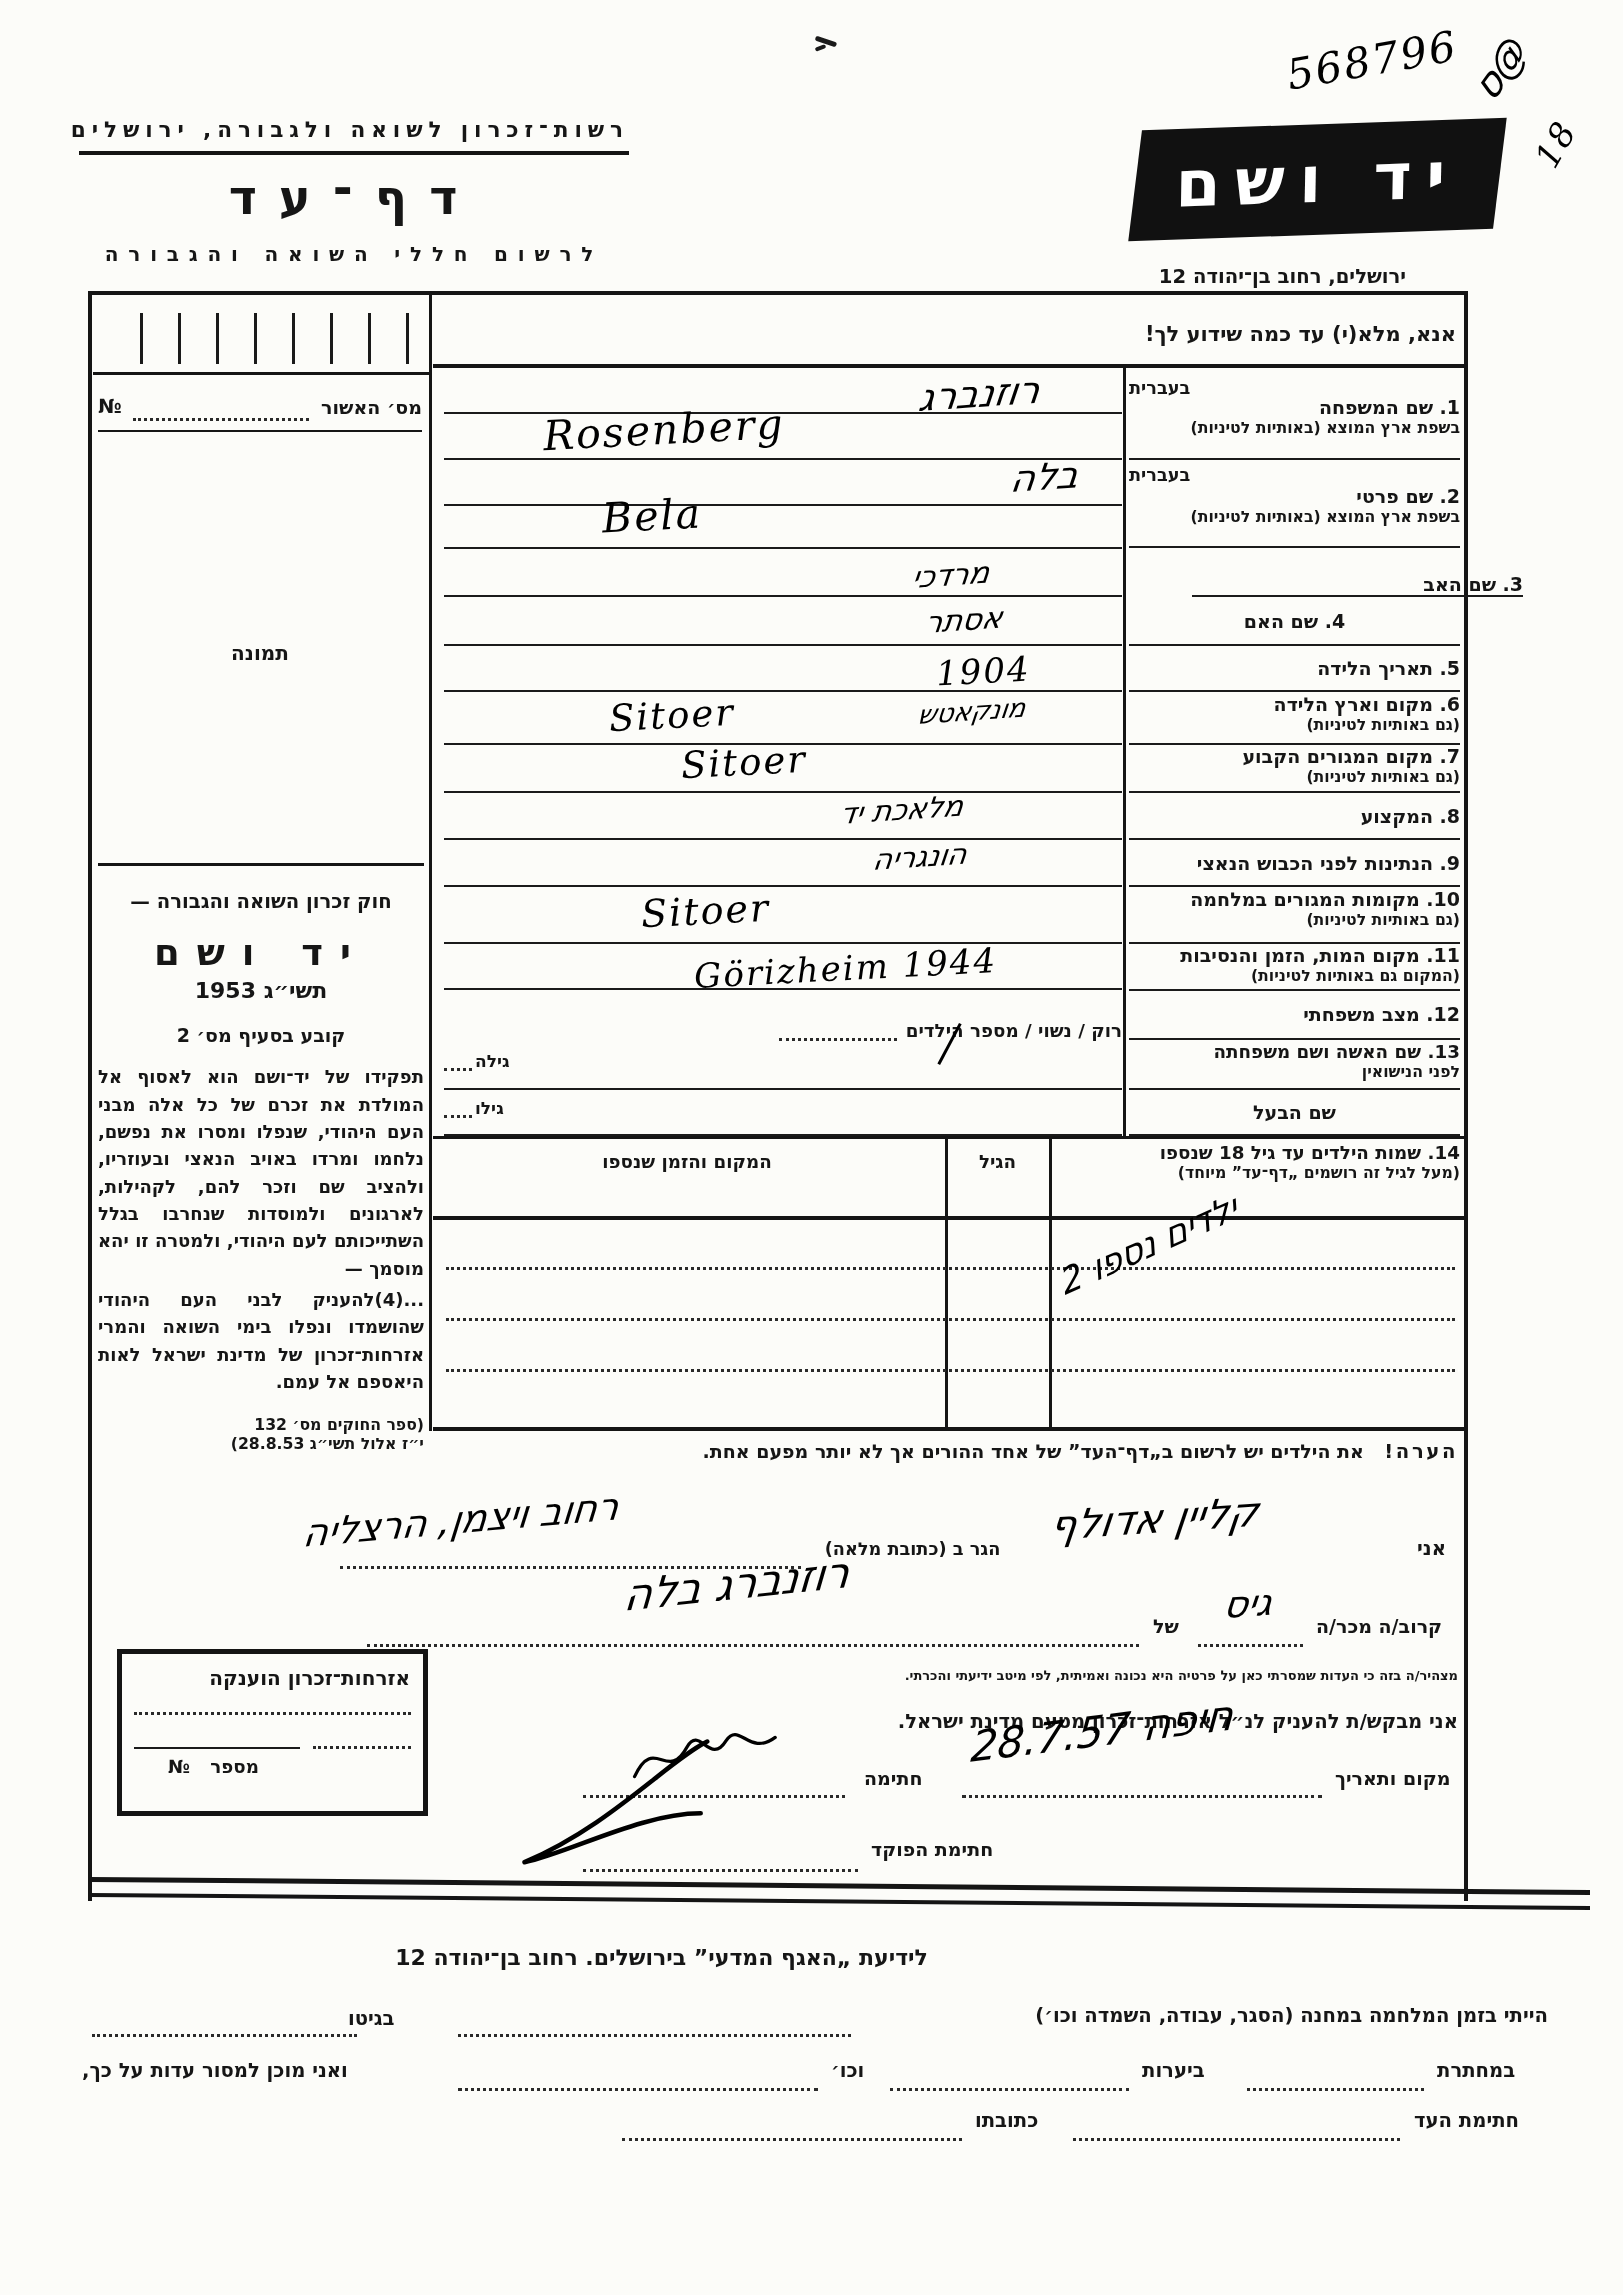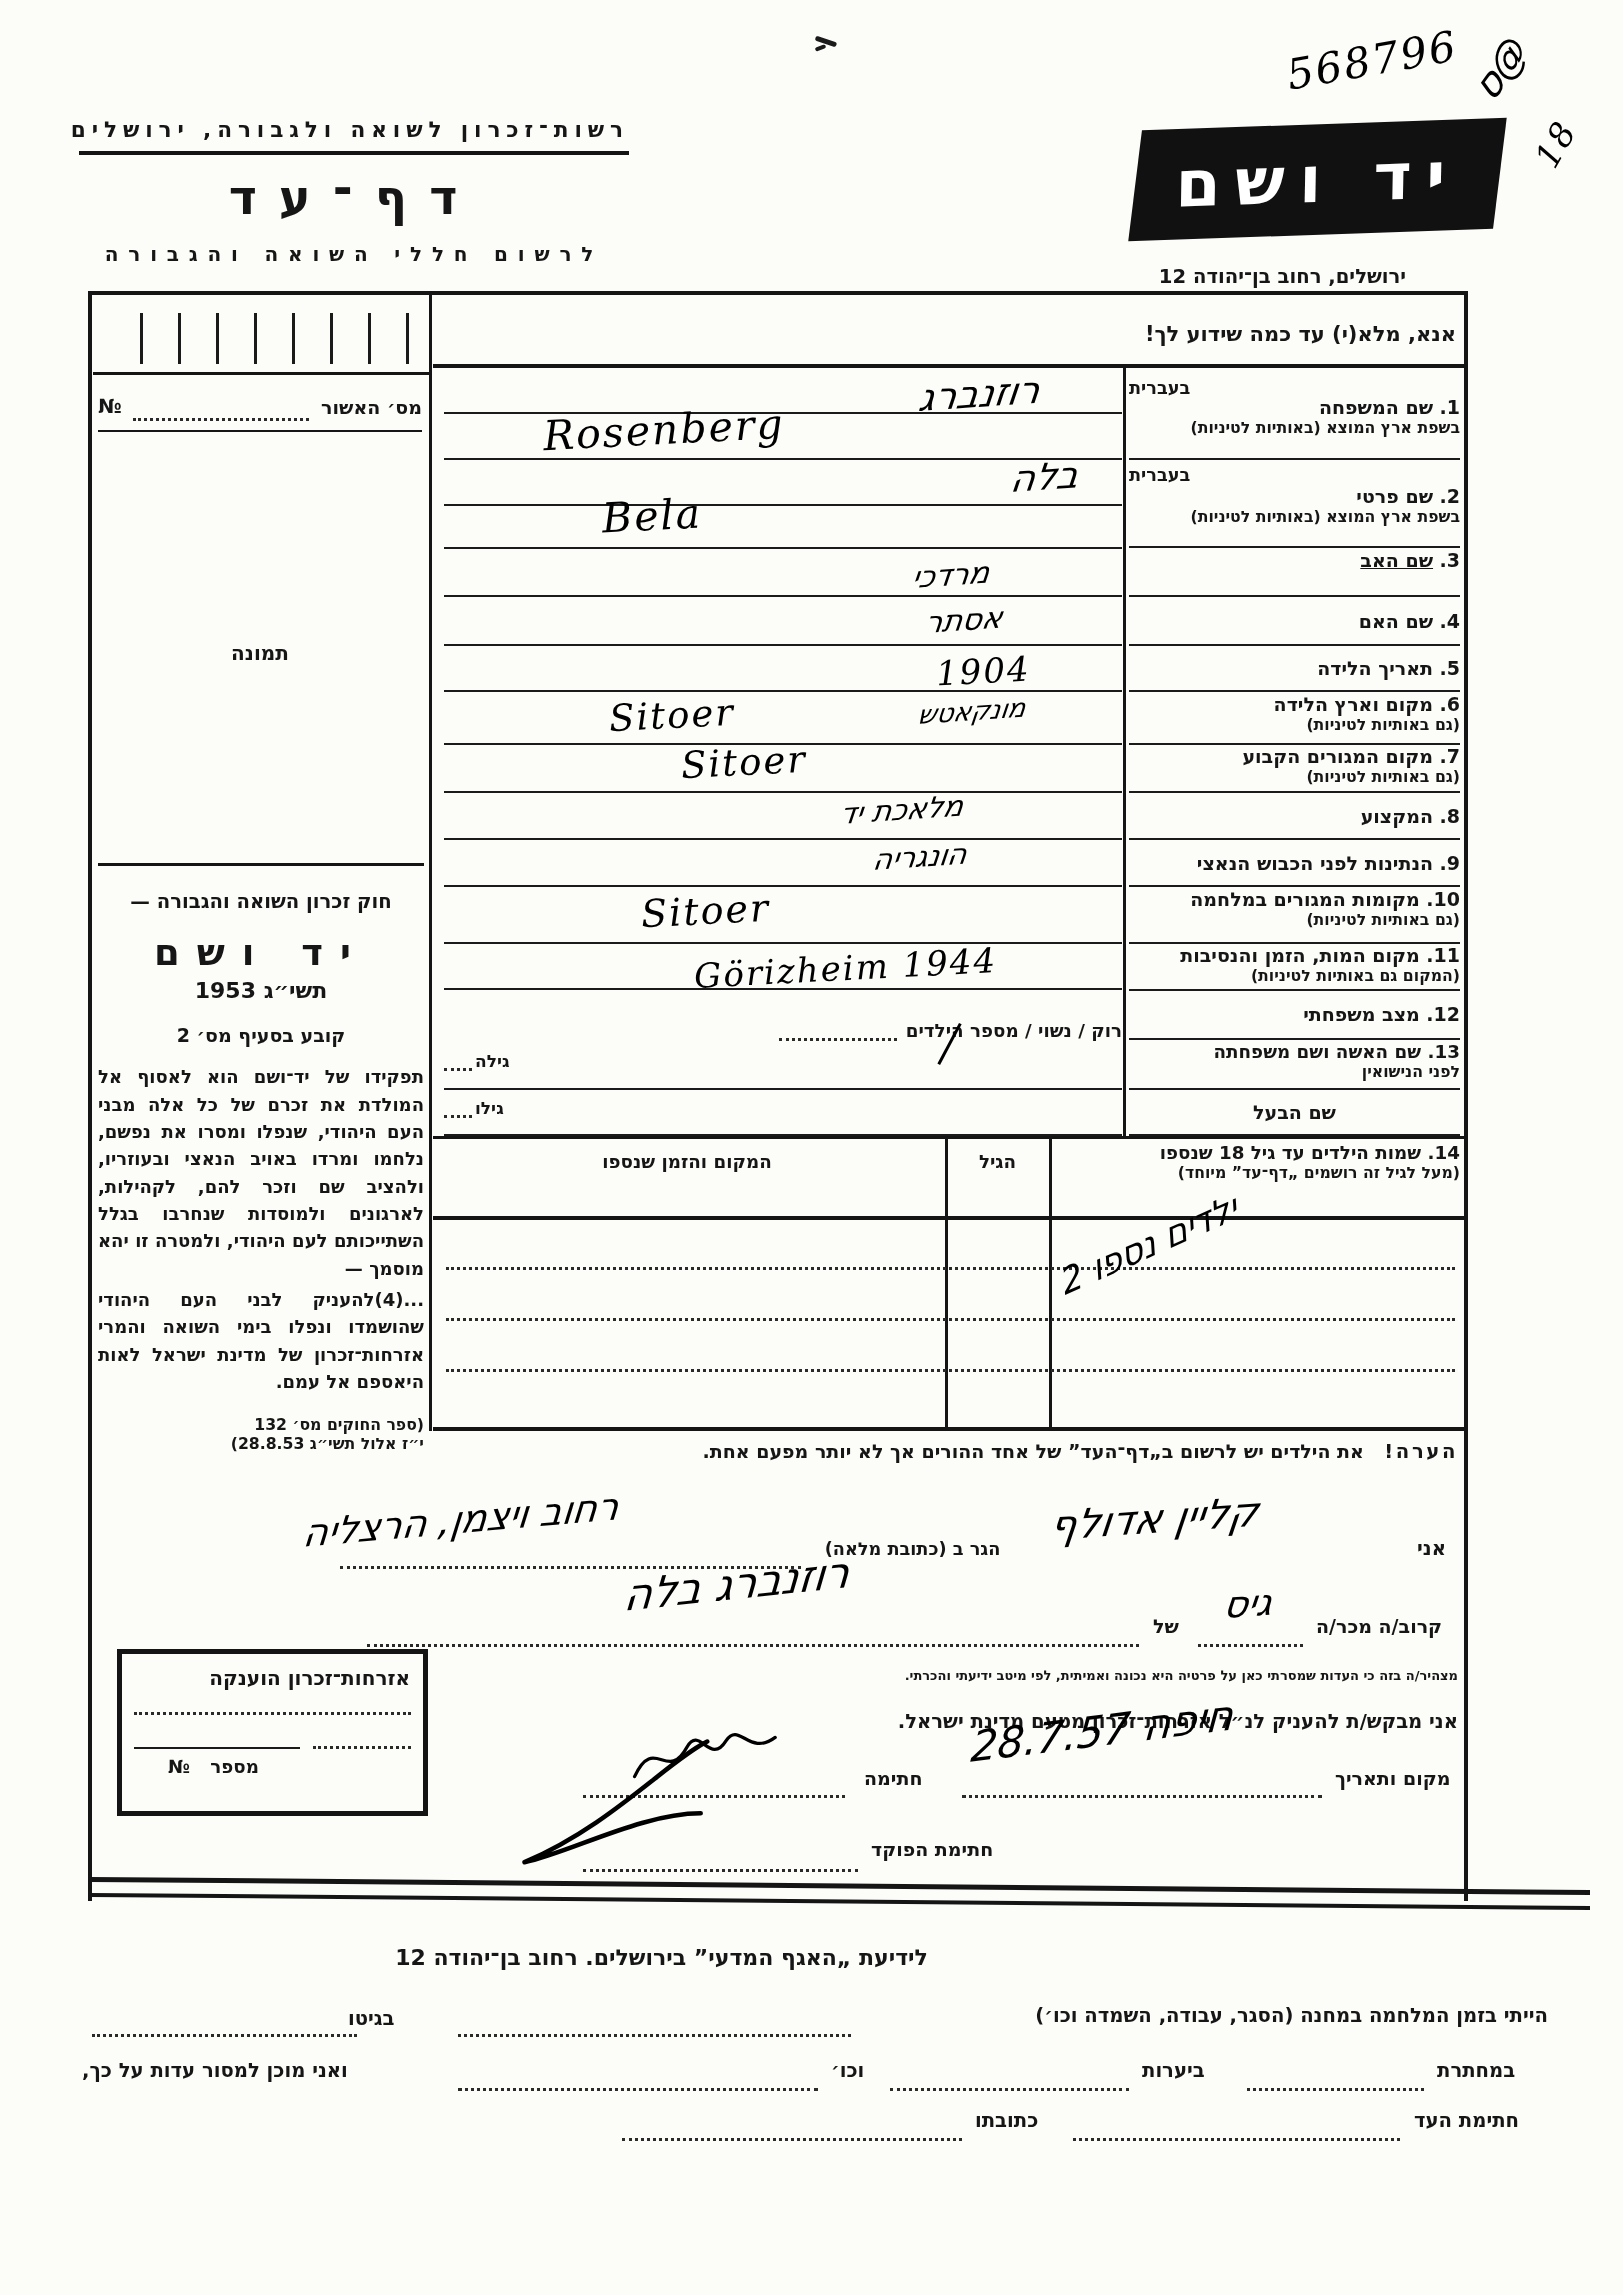--- a/index.html
+++ b/index.html
@@ -103,25 +103,25 @@
     <div style="font-size:19px;margin-top:22px;"><span class="print num">1.</span><span class="print">שם המשפחה</span></div>
     <div class="print sub">בשפת ארץ המוצא (באותיות לטיניות)</div>
   </div>
 
   <div class="abs labelcell" style="left:1129px;top:460px;height:86px;border-bottom:2px solid #1b1b1b;">
     <span class="print" style="float:left;font-size:17.7px;margin-top:5.2px;">בעברית</span>
     <div style="font-size:19px;margin-top:25px;"><span class="print num">2.</span><span class="print">שם פרטי</span></div>
     <div class="print sub">בשפת ארץ המוצא (באותיות לטיניות)</div>
   </div>
 
-  <div class="abs labelcell" style="left:1129px;top:549px;height:46px;border-bottom:2px solid #1b1b1b;font-size:19px;display:flex;align-items:flex-start;justify-content:flex-start;text-decoration:underline;">
+  <div class="abs labelcell" style="left:1192px;top:549px;height:46px;border-bottom:2px solid #1b1b1b;font-size:19px;display:flex;align-items:flex-end;justify-content:flex-start;">
     <div style="width:100%;"><span class="print num">3.</span><span class="print">שם האב</span></div>
   </div>
 
-  <div class="abs labelcell" style="left:1129px;top:597px;height:47px;border-bottom:2px solid #1b1b1b;font-size:19px;display:flex;align-items:center;">
+  <div class="abs labelcell" style="left:1129px;top:597px;height:47px;border-bottom:2px solid #1b1b1b;font-size:19px;display:flex;align-items:center;text-align:center;">
     <div style="width:100%;"><span class="print num">4.</span><span class="print">שם האם</span></div>
   </div>
 
   <div class="abs labelcell" style="left:1129px;top:646px;height:44px;border-bottom:2px solid #1b1b1b;font-size:19px;display:flex;align-items:center;">
     <div style="width:100%;"><span class="print num">5.</span><span class="print">תאריך הלידה</span></div>
   </div>
 
   <div class="abs labelcell" style="left:1129px;top:692px;height:51px;border-bottom:2px solid #1b1b1b;">
     <div style="font-size:19px;margin-top:1.3px;"><span class="print num">6.</span><span class="print">מקום וארץ הלידה</span></div>
     <div class="print sub">(גם באותיות לטיניות)</div>

